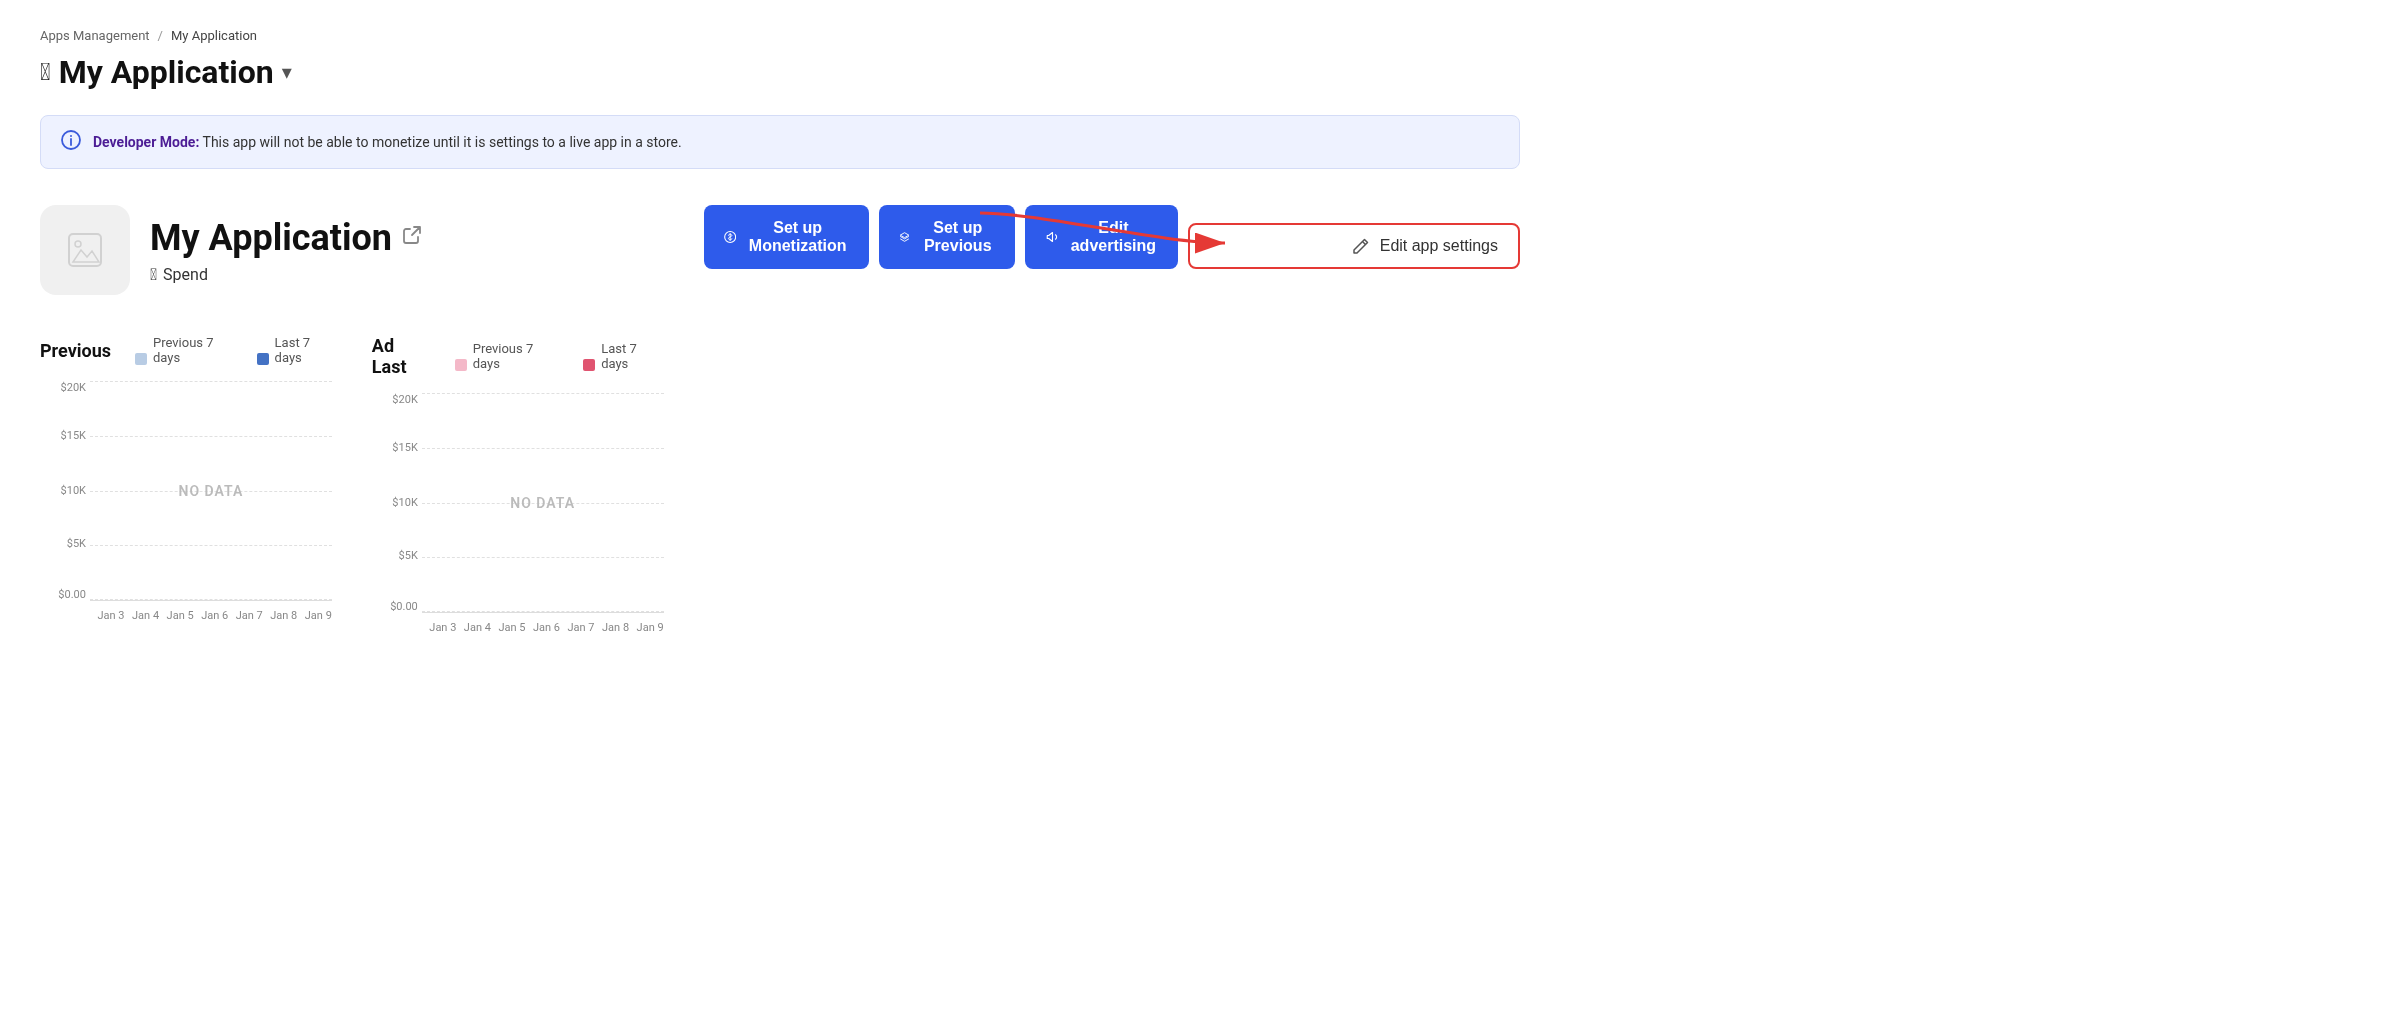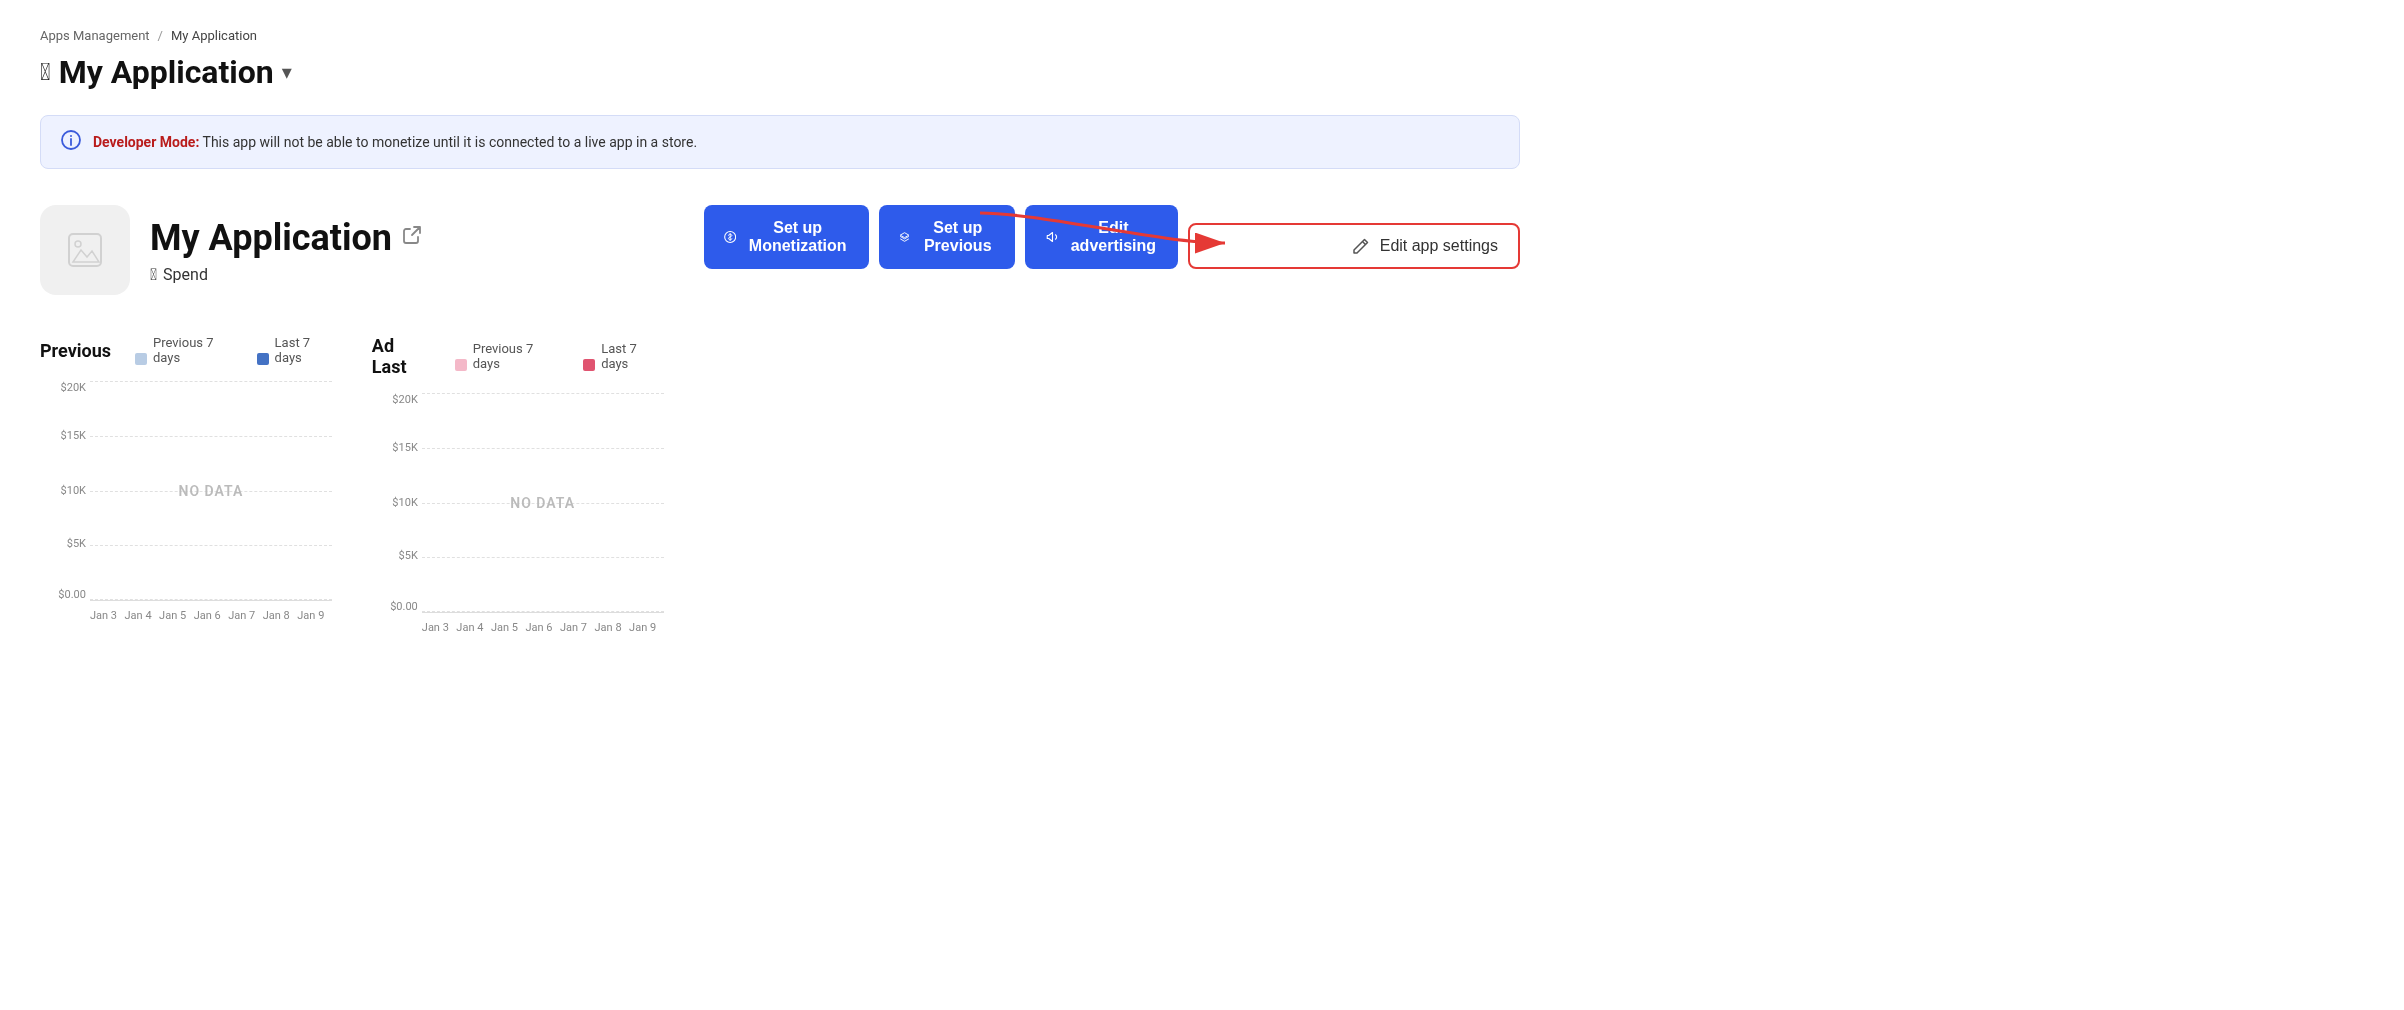--- a/index.html
+++ b/index.html
@@ -64,21 +64,21 @@
       margin-bottom: 36px;
       font-size: 14px;
       color: #333;
     }
     .dev-banner-icon {
       color: #3b5bdb;
       font-size: 18px;
       flex-shrink: 0;
     }
     .dev-banner-text strong {
-      color: #b91c1c;
+      color: #4c1d95;
     }
     .app-info {
       display: flex;
       align-items: center;
       gap: 20px;
     }
     .app-icon-placeholder {
       width: 90px;
       height: 90px;
       background: #f0f0f0;
@@ -208,21 +208,21 @@
 
     .x-axis {
       display: flex;
       justify-content: space-between;
       margin-top: 8px;
       padding: 0 0px;
     }
     .x-label {
       font-size: 11px;
       color: #888;
-      text-align: left;
+      text-align: right;
       flex: 1;
     }
 
     
     .main-content-with-buttons {
       display: flex;
       align-items: flex-start;
       justify-content: space-between;
       position: relative;
     }
@@ -259,21 +259,21 @@
 
   <div class="dev-banner">
     <span class="dev-banner-icon">
       <svg width="20" height="20" viewBox="0 0 20 20" fill="none">
         <circle cx="10" cy="10" r="9" stroke="#3b5bdb" stroke-width="1.8"></circle>
         <line x1="10" y1="9" x2="10" y2="15" stroke="#3b5bdb" stroke-width="1.8" stroke-linecap="round"></line>
         <circle cx="10" cy="6" r="1" fill="#3b5bdb"></circle>
       </svg>
     </span>
     <span class="dev-banner-text">
-      <strong>Developer Mode:</strong><span> This app will not be able to monetize until it is connected to a live app in a store.</span>
+      <strong>Developer Mode:</strong><span> This app will not be able to monetize until it is settings to a live app in a store.</span>
     </span>
   </div>
 
   <div class="main-content-with-buttons">
 
     <div class="left-section">
 
       <div class="app-info" style="margin-bottom: 40px;">
         <div class="app-icon-placeholder">
           <svg width="40" height="40" viewBox="0 0 40 40" fill="none">

